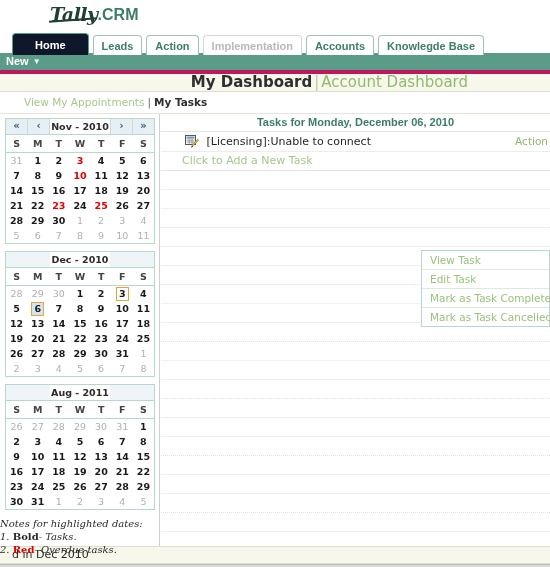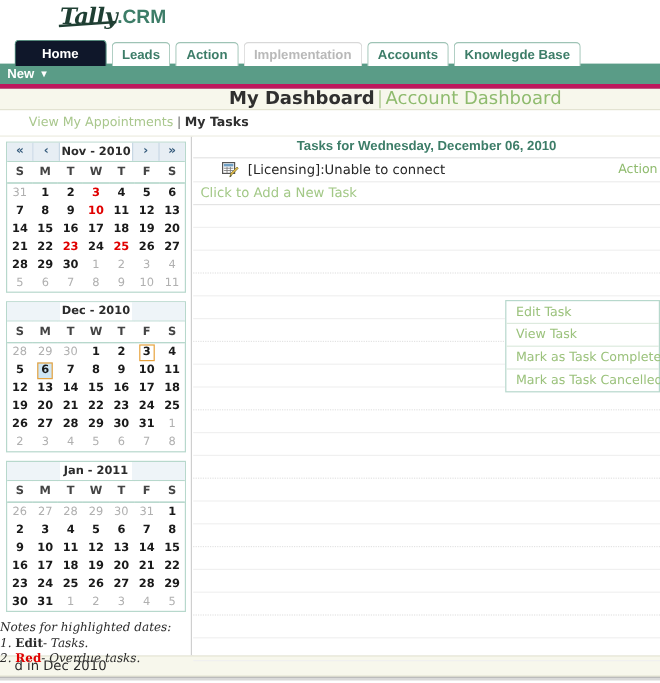--- a/index.html
+++ b/index.html
@@ -309,21 +309,21 @@
   .task-action {
     position: absolute;
     right: 2px;
     top: 0;
     font-size: 10.5px;
     color: #8fbb6e;
   }
   .add-row {
     height: 18px;
     line-height: 18px;
-    padding-left: 6px;
+    padding-left: 21px;
     border-bottom: 1px solid #e4e4e4;
   }
   .add-row .lnk {
     font-size: 11px;
     color: #a2c886;
   }
   .filler-rows { }
   .filler-row {
     height: 18px;
     border-bottom: 1px solid #f0f0f0;
@@ -556,21 +556,21 @@
                   <td class="other">7</td>
                   <td class="other">8</td>
                 </tr>
               </tbody>
             </table>
           </div>
           <div class="cal">
             <div class="cal-nav">
               <div class="cal-spacer"></div>
               <div class="cal-spacer"></div>
-              <div class="cal-title">Jan -  2011</div>
+              <div class="cal-title">Aug -  2011</div>
               <div class="cal-spacer"></div>
               <div class="cal-spacer"></div>
             </div>
             <table class="cal-grid">
               <thead>
                 <tr>
                   <th>S</th>
                   <th>M</th>
                   <th>T</th>
                   <th>W</th>
@@ -635,31 +635,31 @@
                   <td class="other">5</td>
                 </tr>
               </tbody>
             </table>
           </div>
         </div>
       <div class="notes">
         <div>Notes for highlighted dates:</div>
         <div>
           <span>1.</span>
-          <span class="n-bold">Edit</span><span>- Tasks.</span>
+          <span class="n-bold">Bold</span><span>- Tasks.</span>
         </div>
         <div>
           <span>2.</span>
           <span class="n-red">Red</span><span>- Overdue tasks.</span>
         </div>
       </div>
     </div>
 
     <div class="right-col">
-      <div class="task-title">Tasks for Wednesday, December 06, 2010</div>
+      <div class="task-title">Tasks for Monday, December 06, 2010</div>
 
       <div class="task-row">
         <span class="task-icon">
           <svg width="14" height="13" viewBox="0 0 14 13" xmlns="http://www.w3.org/2000/svg">
             <rect x="0.5" y="0.5" width="10" height="9" fill="#ffffff" stroke="#555555"></rect>
             <rect x="1.5" y="1.5" width="8" height="2.2" fill="#6f9fc4"></rect>
             <line x1="1.5" y1="5.2" x2="9.5" y2="5.2" stroke="#7a7a7a" stroke-width="0.7"></line>
             <line x1="1.5" y1="7.1" x2="9.5" y2="7.1" stroke="#7a7a7a" stroke-width="0.7"></line>
             <line x1="4.2" y1="4" x2="4.2" y2="9.3" stroke="#7a7a7a" stroke-width="0.7"></line>
             <line x1="7.0" y1="4" x2="7.0" y2="9.3" stroke="#7a7a7a" stroke-width="0.7"></line>
@@ -694,22 +694,22 @@
           <div class="filler-row"></div>
           <div class="filler-row"></div>
           <div class="filler-row dotted"></div>
           <div class="filler-row"></div>
           <div class="filler-row"></div>
           <div class="filler-row dotted"></div>
         </div>
     </div>
 
     <div class="action-menu" id="actionmenu">
+        <div class="action-menu-item">View Task</div>
         <div class="action-menu-item">Edit Task</div>
-        <div class="action-menu-item">View Task</div>
         <div class="action-menu-item">Mark as Task Completed</div>
         <div class="action-menu-item">Mark as Task Cancelled</div>
       </div>
 
   </div>
 
   <div class="bottom-strip">
     <span>d in Dec 2010</span>
   </div>
 

